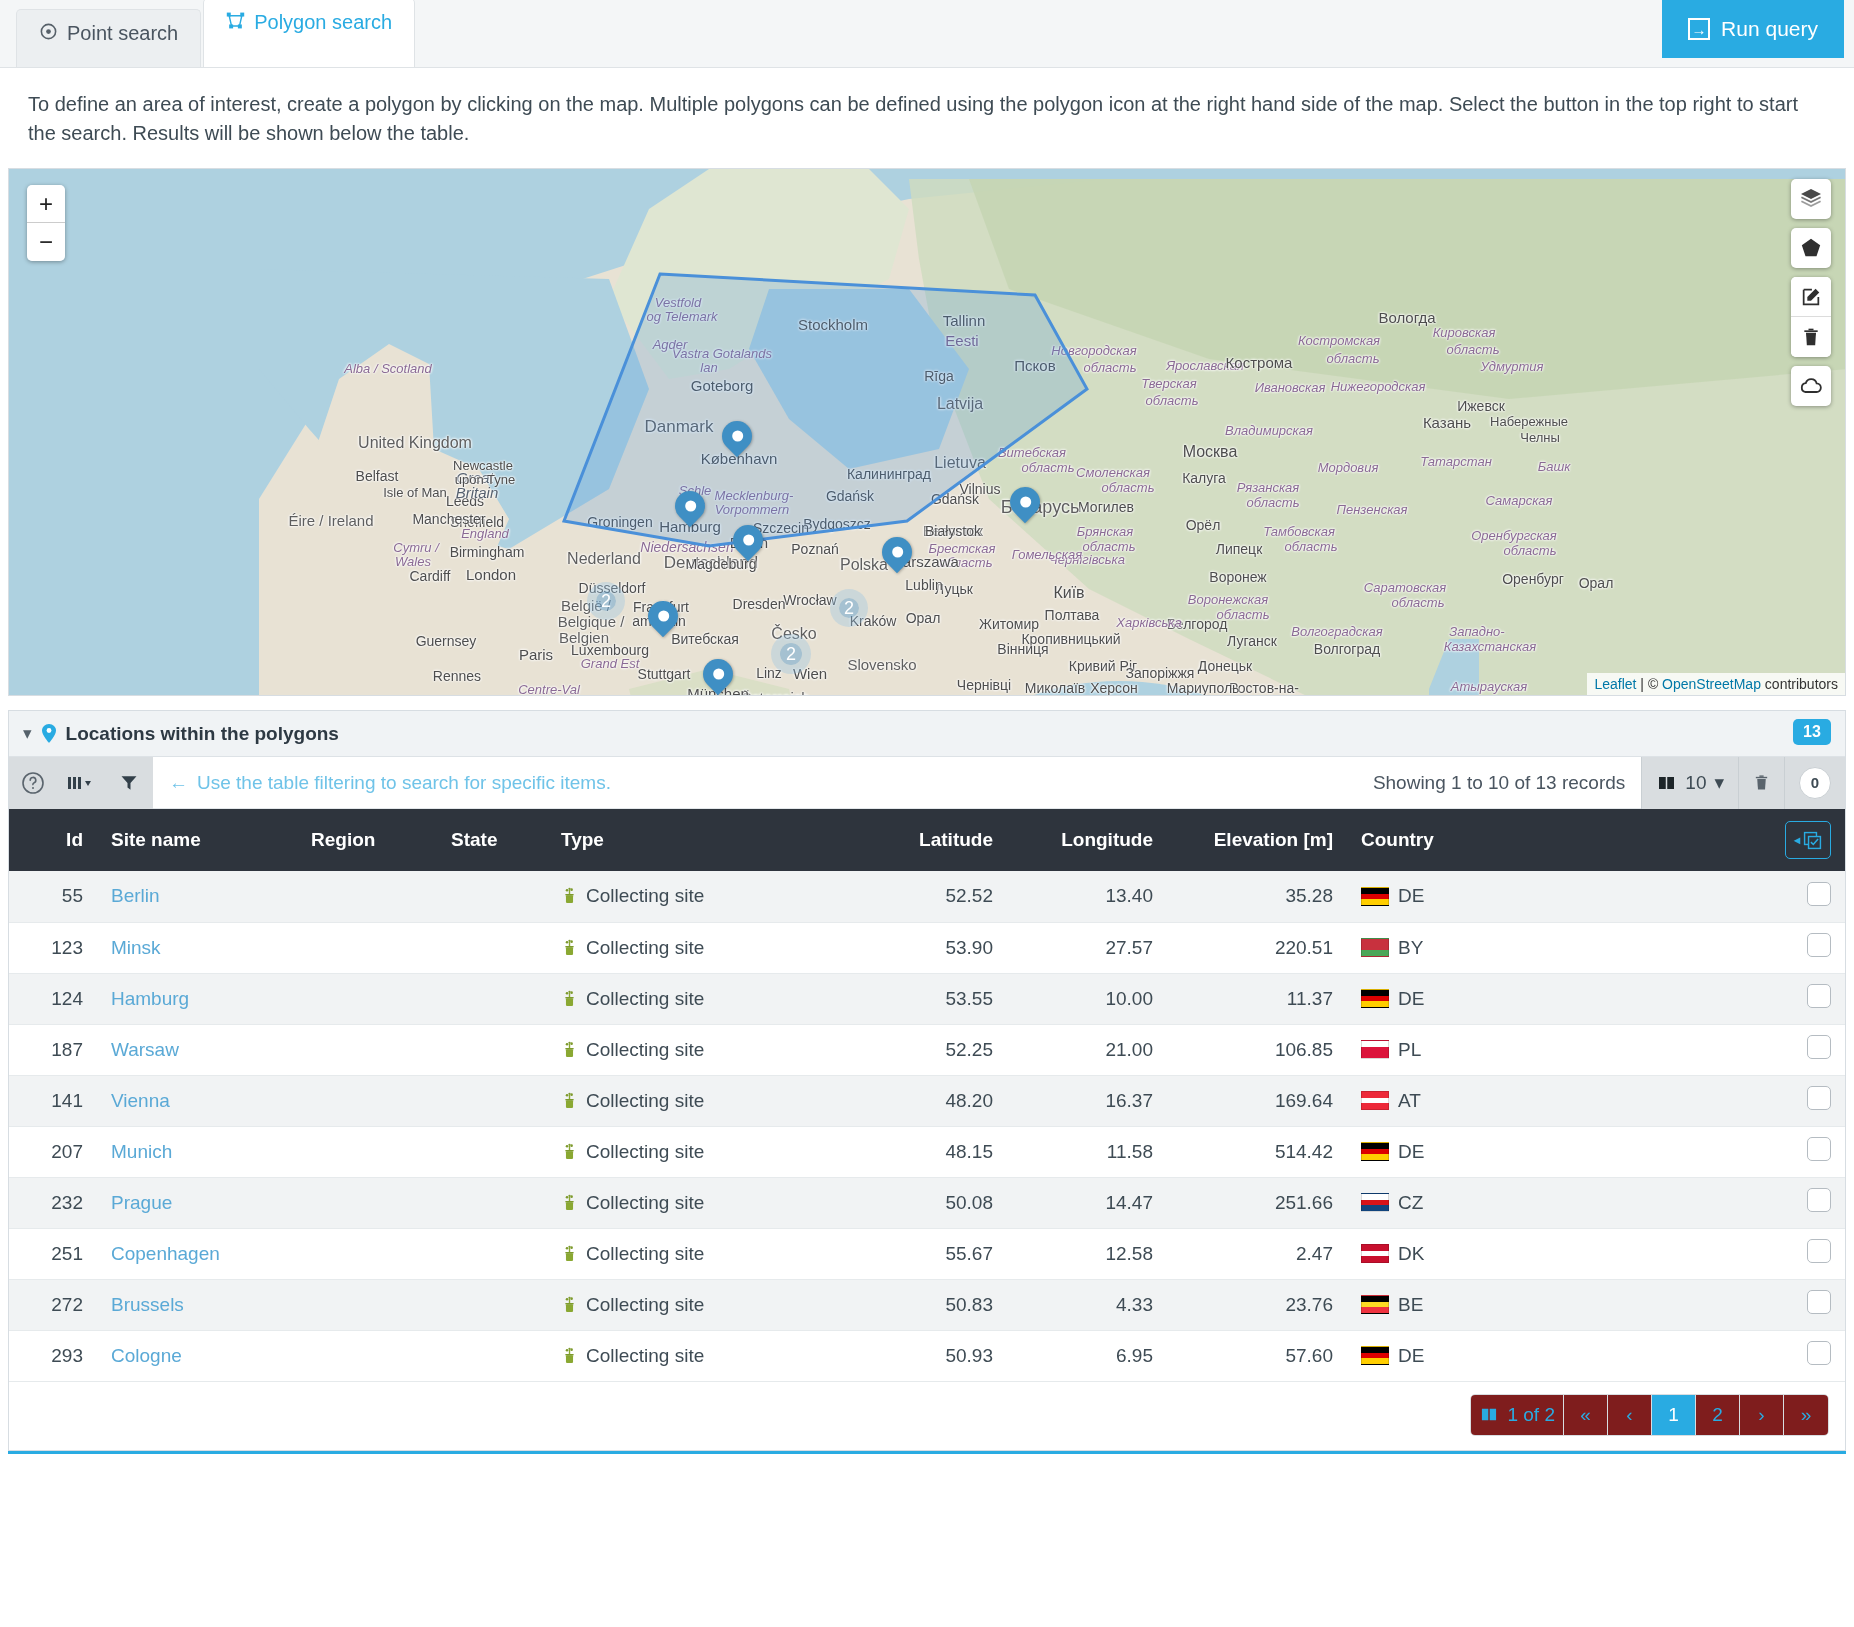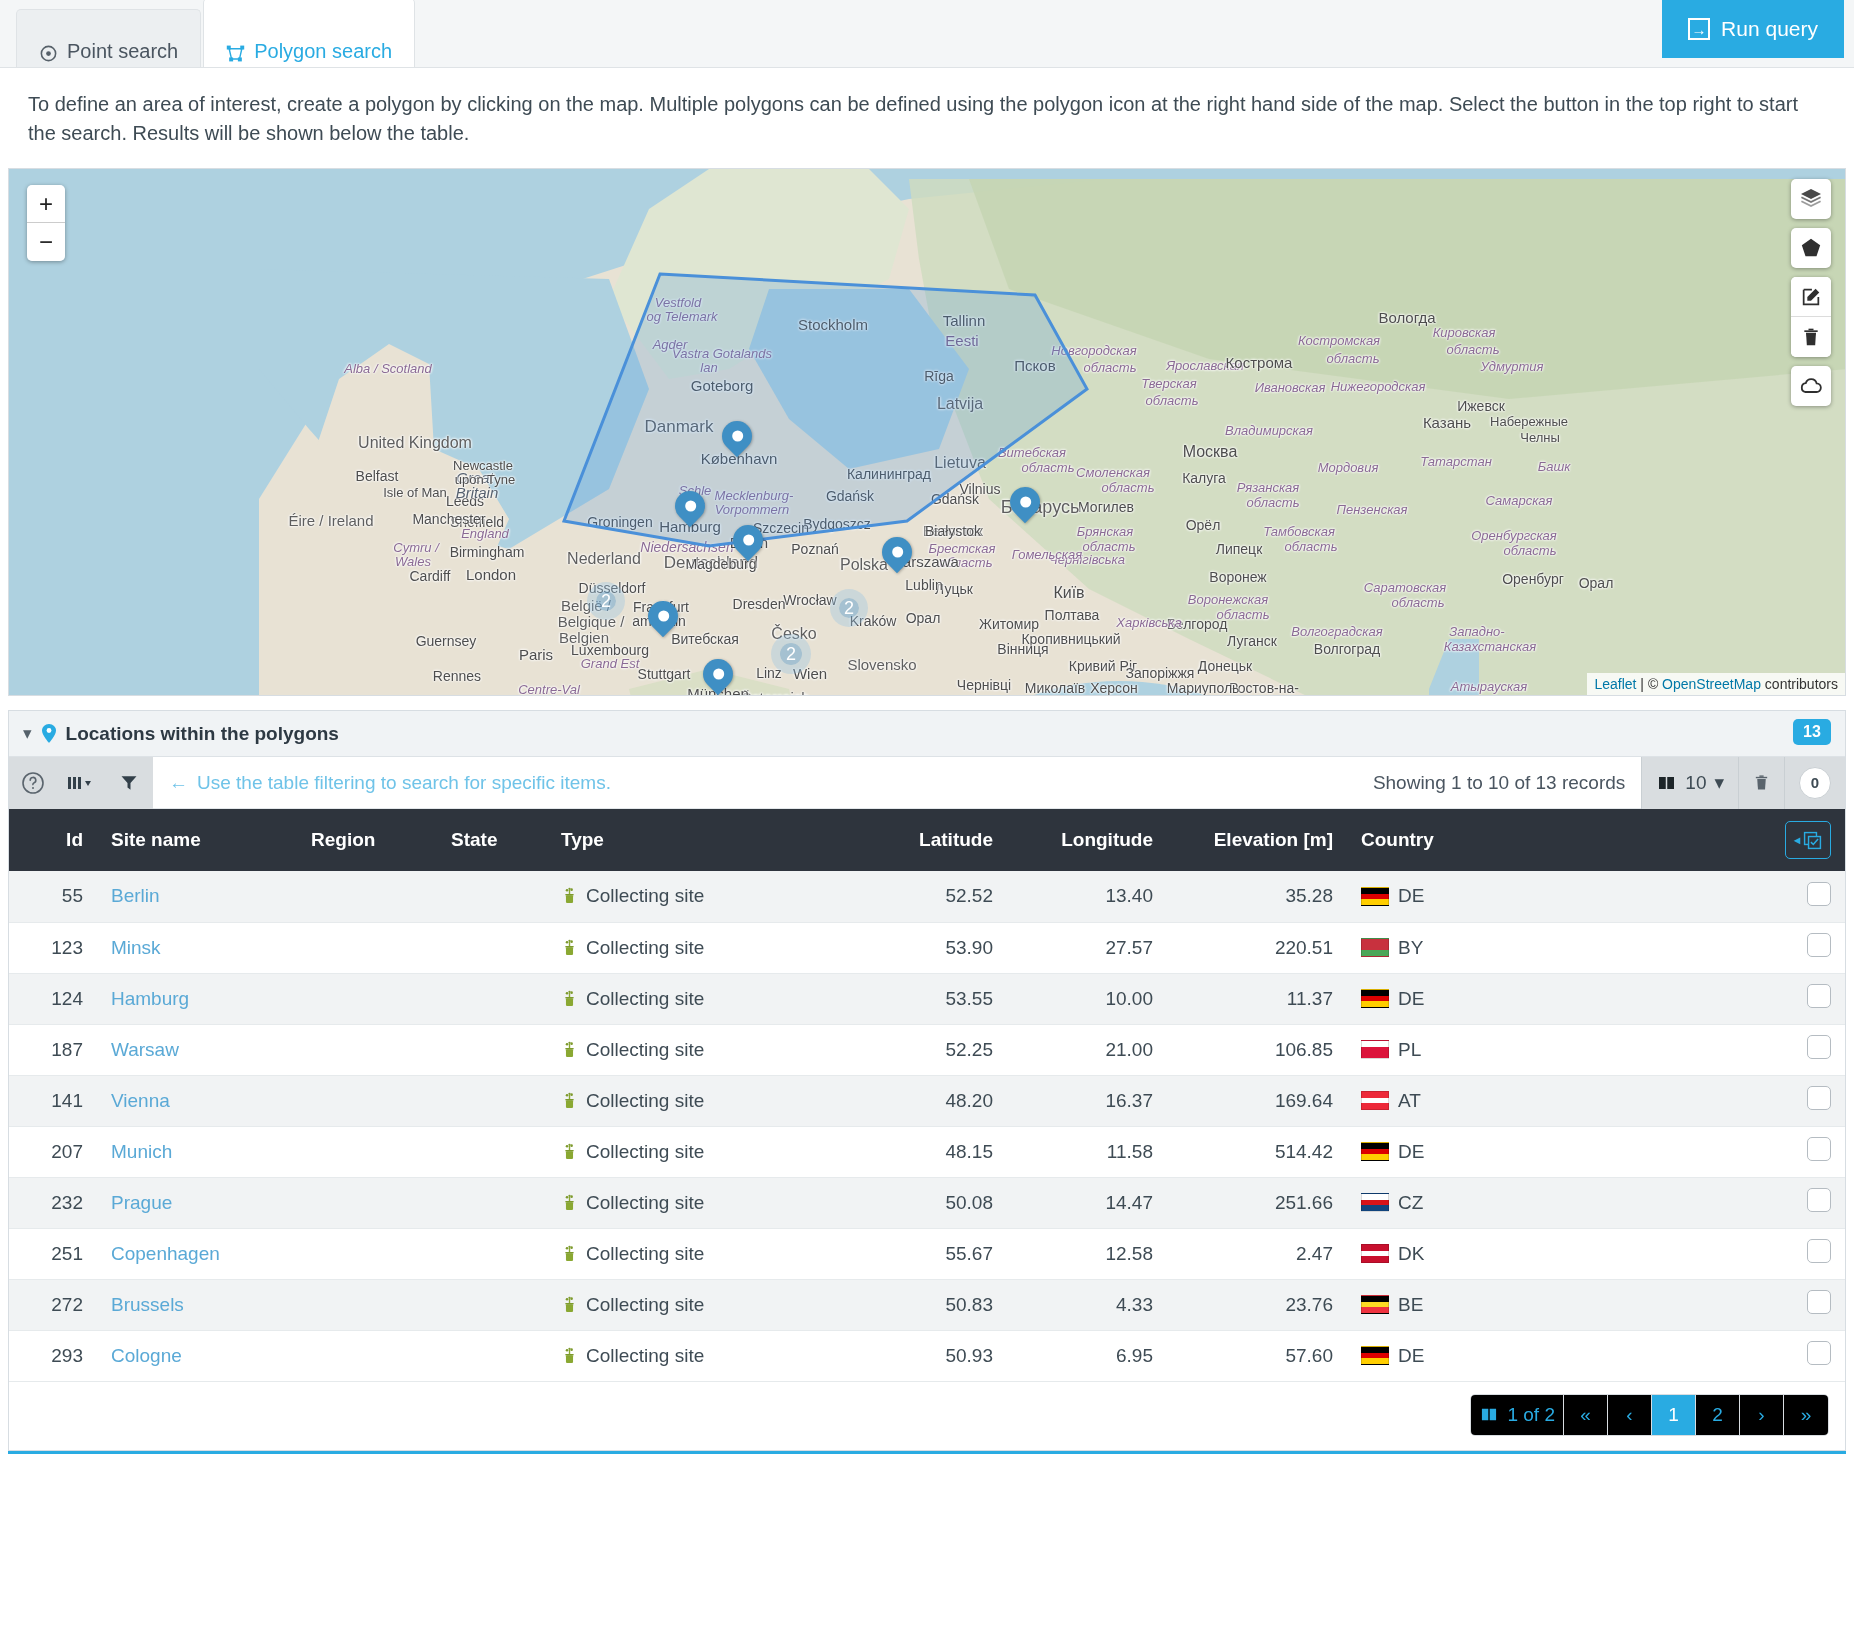--- a/index.html
+++ b/index.html
@@ -19,23 +19,23 @@
     position: relative;
     height: 68px;
     background: #f4f6f7;
     border-bottom: 1px solid #dfe3e6;
     display: flex;
     align-items: flex-end;
     padding-left: 16px;
   }
   .tab {
     height: 58px;
-    padding: 4px 22px;
+    padding: 12px 22px;
     display: flex;
-    align-items: flex-end;
+    align-items: flex-start;
     gap: 9px;
     font-size: 20px;
     color: #4a5560;
     background: #eceff1;
     border: 1px solid #dfe3e6;
     border-bottom: none;
     border-top-left-radius: 5px;
     border-top-right-radius: 5px;
     margin-right: 2px;
     cursor: pointer;
@@ -282,21 +282,21 @@
   .pagerrow {
     display:flex; justify-content:flex-end; align-items:center;
     padding: 12px 16px 14px 0;
     background:#fff;
   }
   .pager { display:flex; border:1px solid #d8dde1; border-radius:5px; overflow:hidden; }
   .pager div {
     min-width:44px; height:40px;
     display:flex; align-items:center; justify-content:center;
     border-right:1px solid #d8dde1;
-    color:#29abe2; font-size:19px; cursor:pointer; background:#000000;
+    color:#29abe2; font-size:19px; cursor:pointer; background:#7f1d1d;
     padding: 0 8px;
   }
   .pager div:last-child { border-right:none; }
   .pager div.active { background:#29abe2; color:#fff; }
   .pager div.pageof { gap:8px; }
   .bottomline { height:3px; background:#29abe2; margin: 0 8px; }
   .svgico { display:block; }
 </style>
 </head>
 <body>

